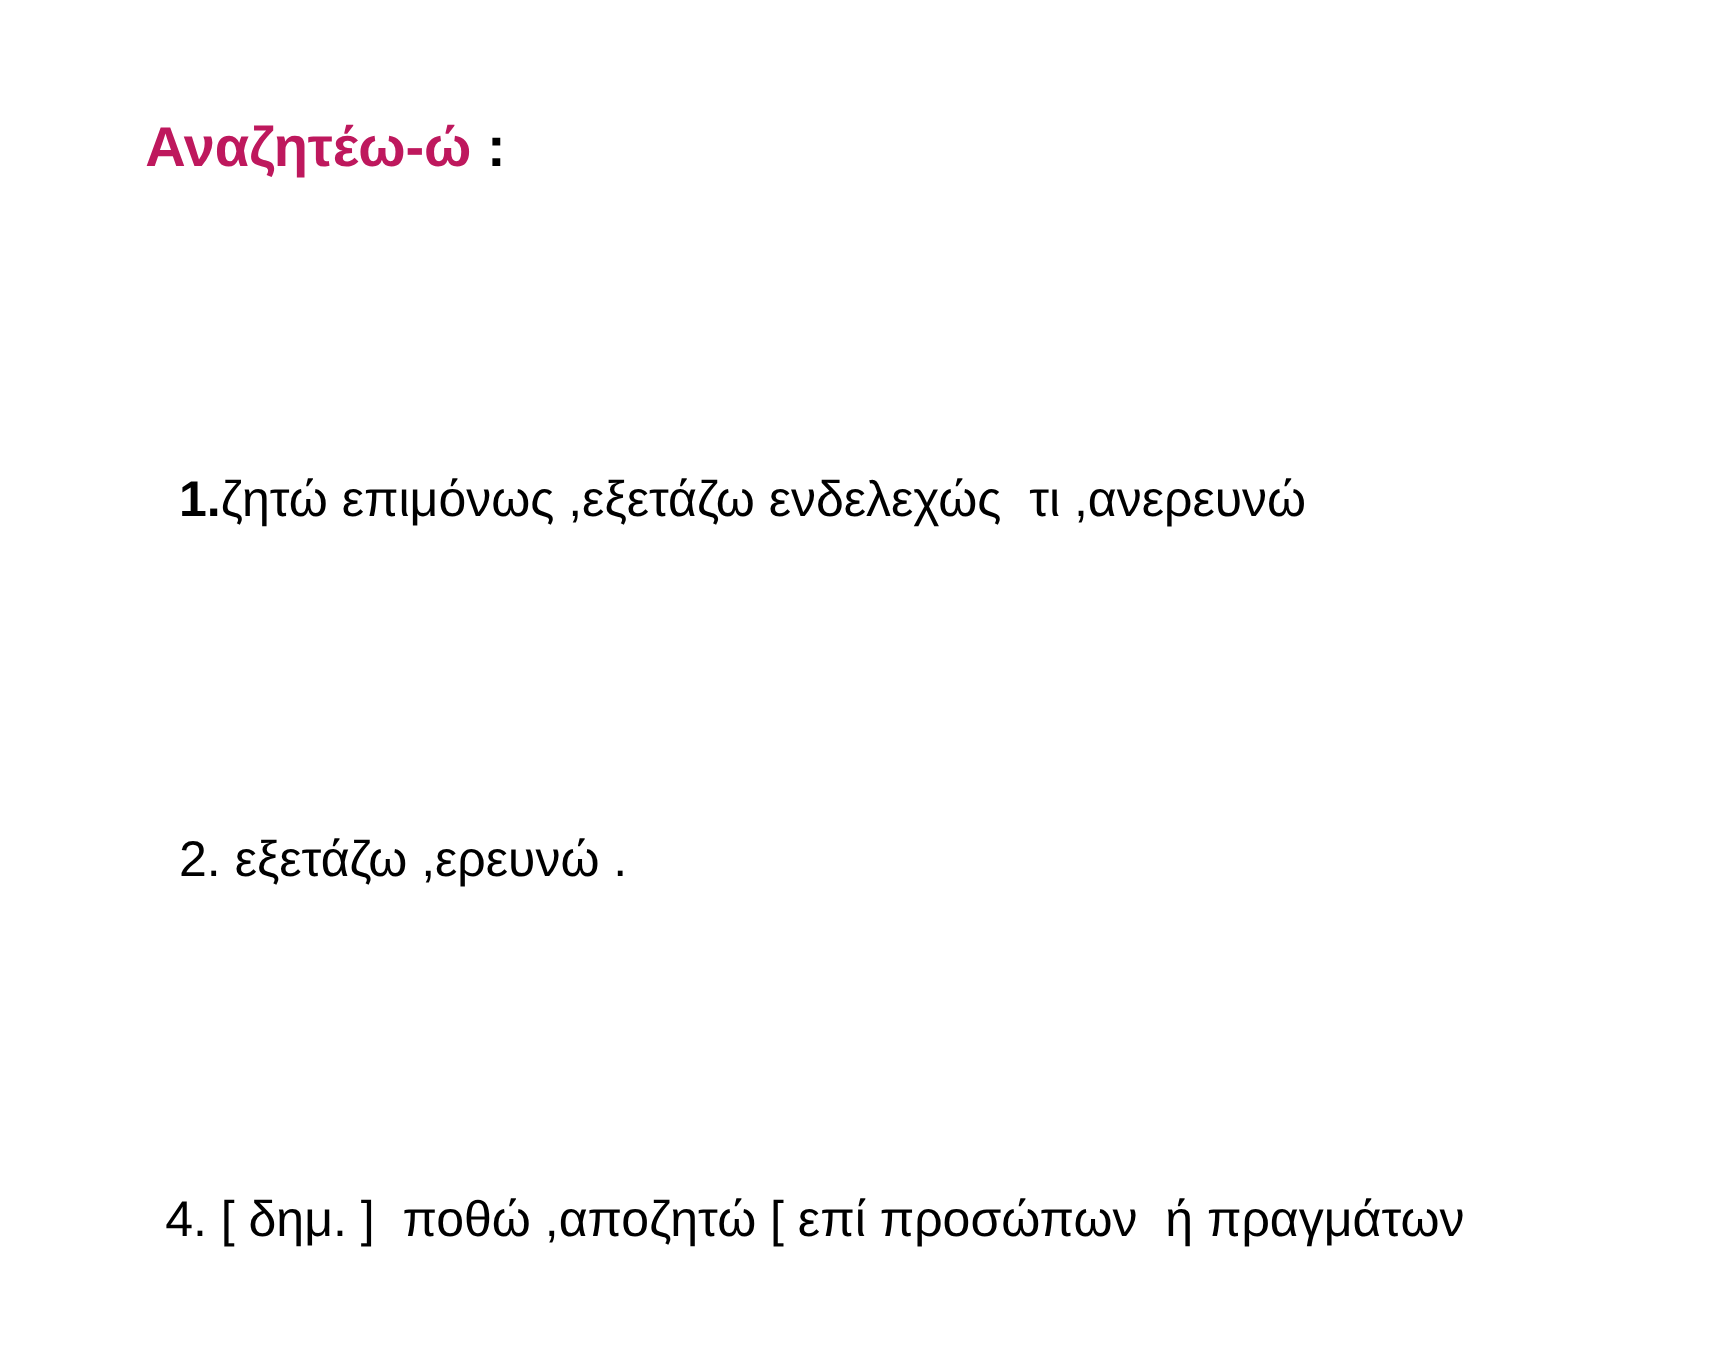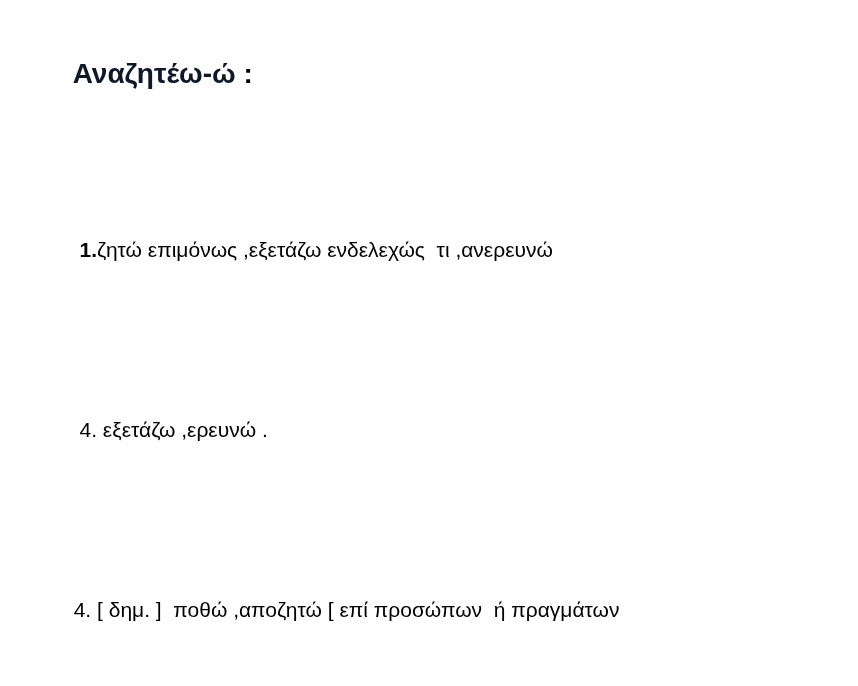--- a/index.html
+++ b/index.html
@@ -20,30 +20,30 @@
     width: 858px;
     height: 686px;
   }
   .headword-line {
     font-size: 28px;
     font-weight: bold;
     line-height: 40px;
     white-space: pre;
   }
   .headword {
-    color: #0f172a;
+    color: #be185d;
   }
   .headword-colon {
     color: #000000;
   }
   .def-lines {
     margin-top: 26px;
   }
   .def-line {
-    font-size: 21px;
+    font-size: 25px;
     line-height: 60px;
     white-space: pre;
   }
   .sense-num-bold {
     font-weight: bold;
   }
 </style>
 </head>
 <body>
 
@@ -51,21 +51,21 @@
 
   <div class="entry entry-1">
     <div class="headword-line">
       <span class="headword">Αναζητέω-ώ</span><span class="headword-colon"> :</span>
     </div>
     <div class="def-lines">
       <div class="def-line">
         <span class="sense-num-bold"> 1.</span><span>ζητώ επιμόνως ,εξετάζω ενδελεχώς  τι ,ανερευνώ</span>
       </div>
       <div class="def-line">
-        <span> 4. εξετάζω ,ερευνώ .</span>
+        <span> 2. εξετάζω ,ερευνώ .</span>
       </div>
       <div class="def-line">
         <span>4. [ δημ. ]  ποθώ ,αποζητώ [ επί προσώπων  ή πραγμάτων</span>
       </div>
 
     </div>
   </div>
 
 </div>
 

